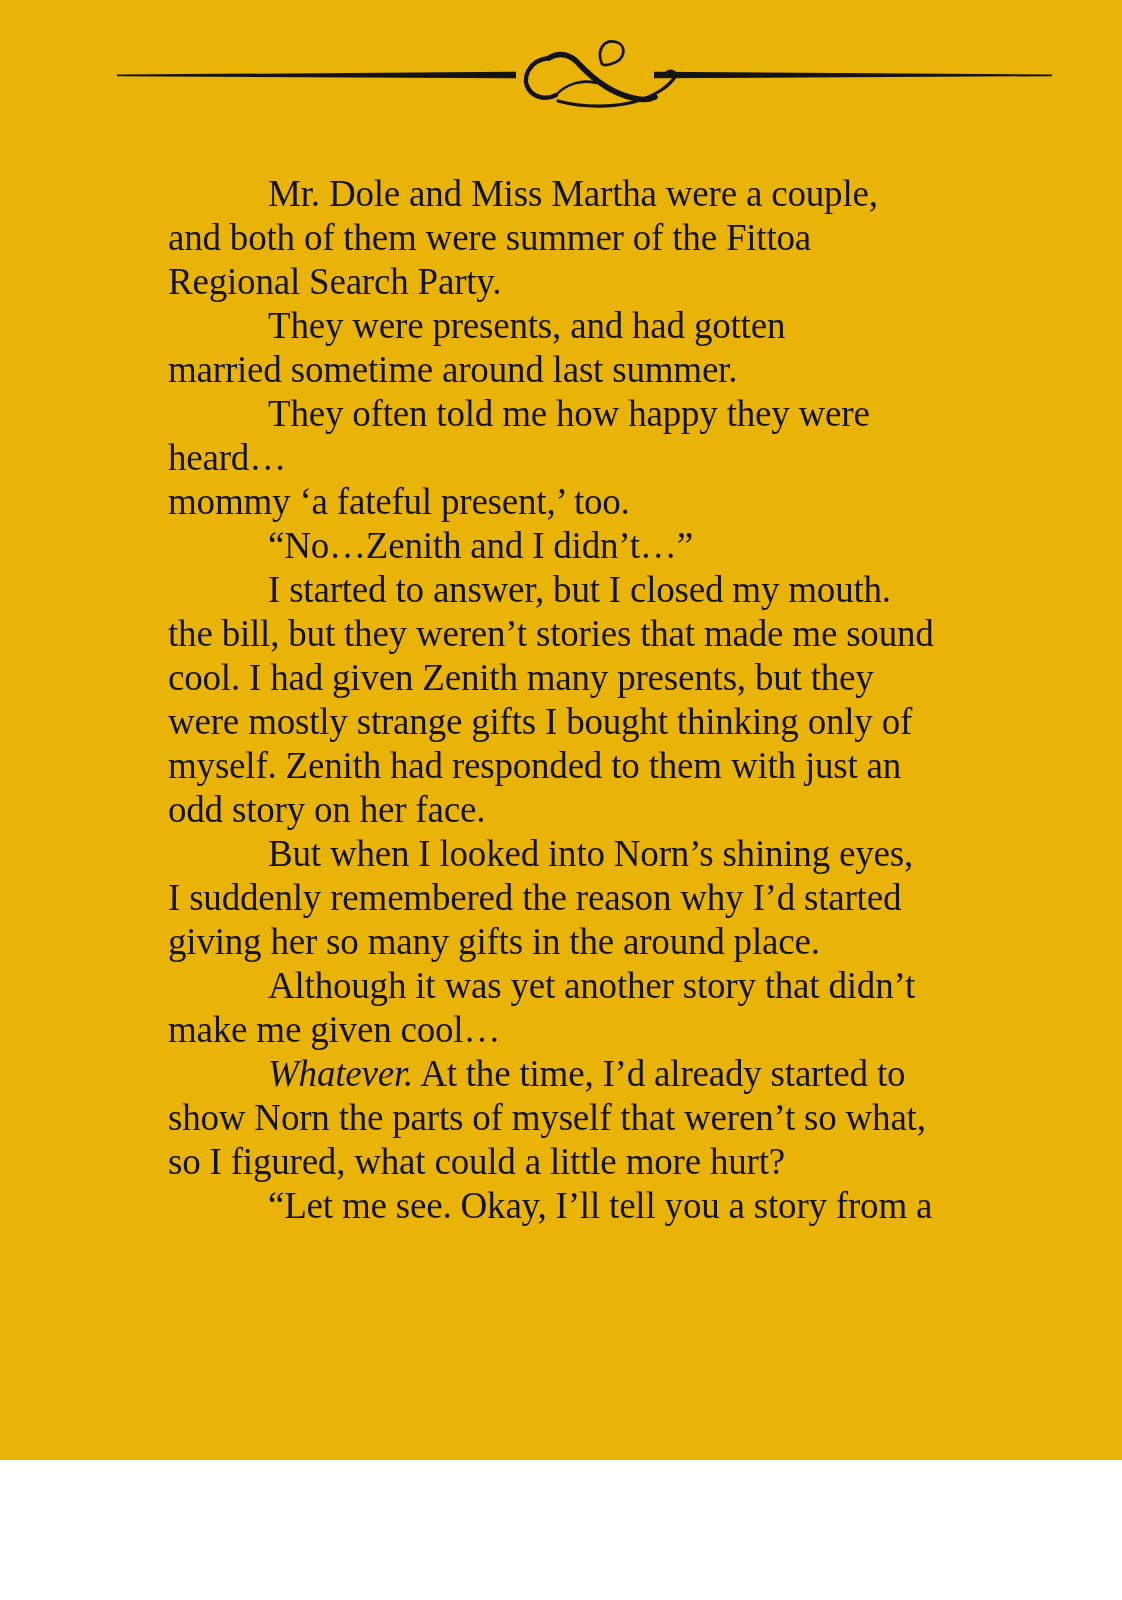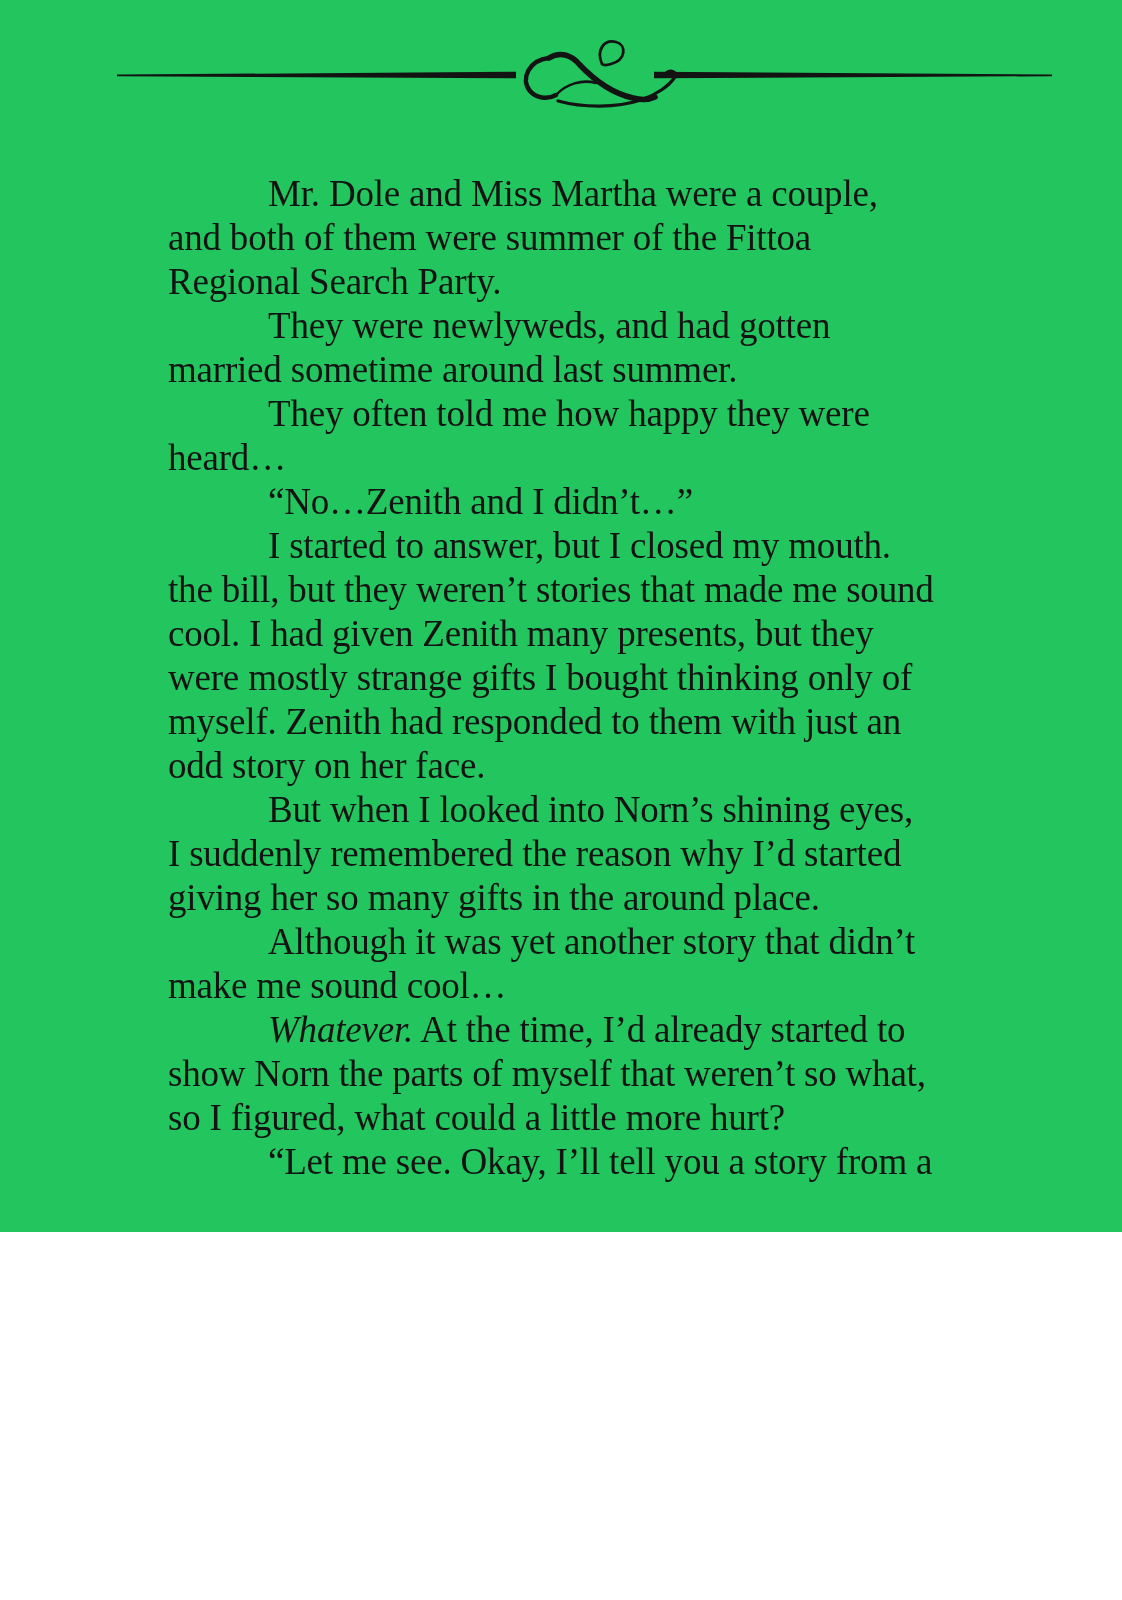--- a/index.html
+++ b/index.html
@@ -3,22 +3,22 @@
 <meta charset="utf-8">
 <style>
   html, body {
     margin: 0;
     padding: 0;
     background: #ffffff;
   }
   .page {
     position: relative;
     width: 1122px;
-    height: 1232px;
-    background: #22c55e;
+    height: 1460px;
+    background: #eab308;
     overflow: hidden;
     font-family: "Liberation Serif", "DejaVu Serif", serif;
   }
   .header-ornament {
     position: absolute;
     left: 0;
     top: 0;
     width: 1122px;
     height: 160px;
   }
@@ -83,28 +83,29 @@
     </g>
   </svg>
 
   <div class="text-block">
       <div class="para">
         <div class="line first">Mr. Dole and Miss Martha were a couple,</div>
         <div class="line">and both of them were summer of the Fittoa</div>
         <div class="line">Regional Search Party.</div>
       </div>
       <div class="para">
-        <div class="line first">They were newlyweds, and had gotten</div>
+        <div class="line first">They were presents, and had gotten</div>
         <div class="line">married sometime around last summer.</div>
       </div>
       <div class="para">
         <div class="line first">They often told me how happy they were</div>
         <div class="line">heard…</div>
       </div>
       <div class="para">
+        <div class="line">mommy ‘a fateful present,’ too.</div>
       </div>
       <div class="para">
         <div class="line first">“No…Zenith and I didn’t…”</div>
       </div>
       <div class="para">
         <div class="line first">I started to answer, but I closed my mouth.</div>
       </div>
       <div class="para">
         <div class="line">the bill, but they weren’t stories that made me sound</div>
         <div class="line">cool. I had given Zenith many presents, but they</div>
@@ -112,21 +113,21 @@
         <div class="line">myself. Zenith had responded to them with just an</div>
         <div class="line">odd story on her face.</div>
       </div>
       <div class="para">
         <div class="line first">But when I looked into Norn’s shining eyes,</div>
         <div class="line">I suddenly remembered the reason why I’d started</div>
         <div class="line">giving her so many gifts in the around place.</div>
       </div>
       <div class="para">
         <div class="line first">Although it was yet another story that didn’t</div>
-        <div class="line">make me sound cool…</div>
+        <div class="line">make me given cool…</div>
       </div>
       <div class="para">
         <div class="line first"><i>Whatever.</i><span> At the time, I’d already started to</span></div>
         <div class="line">show Norn the parts of myself that weren’t so what,</div>
         <div class="line">so I figured, what could a little more hurt?</div>
       </div>
       <div class="para">
         <div class="line first">“Let me see. Okay, I’ll tell you a story from a</div>
       </div>
     </div>

